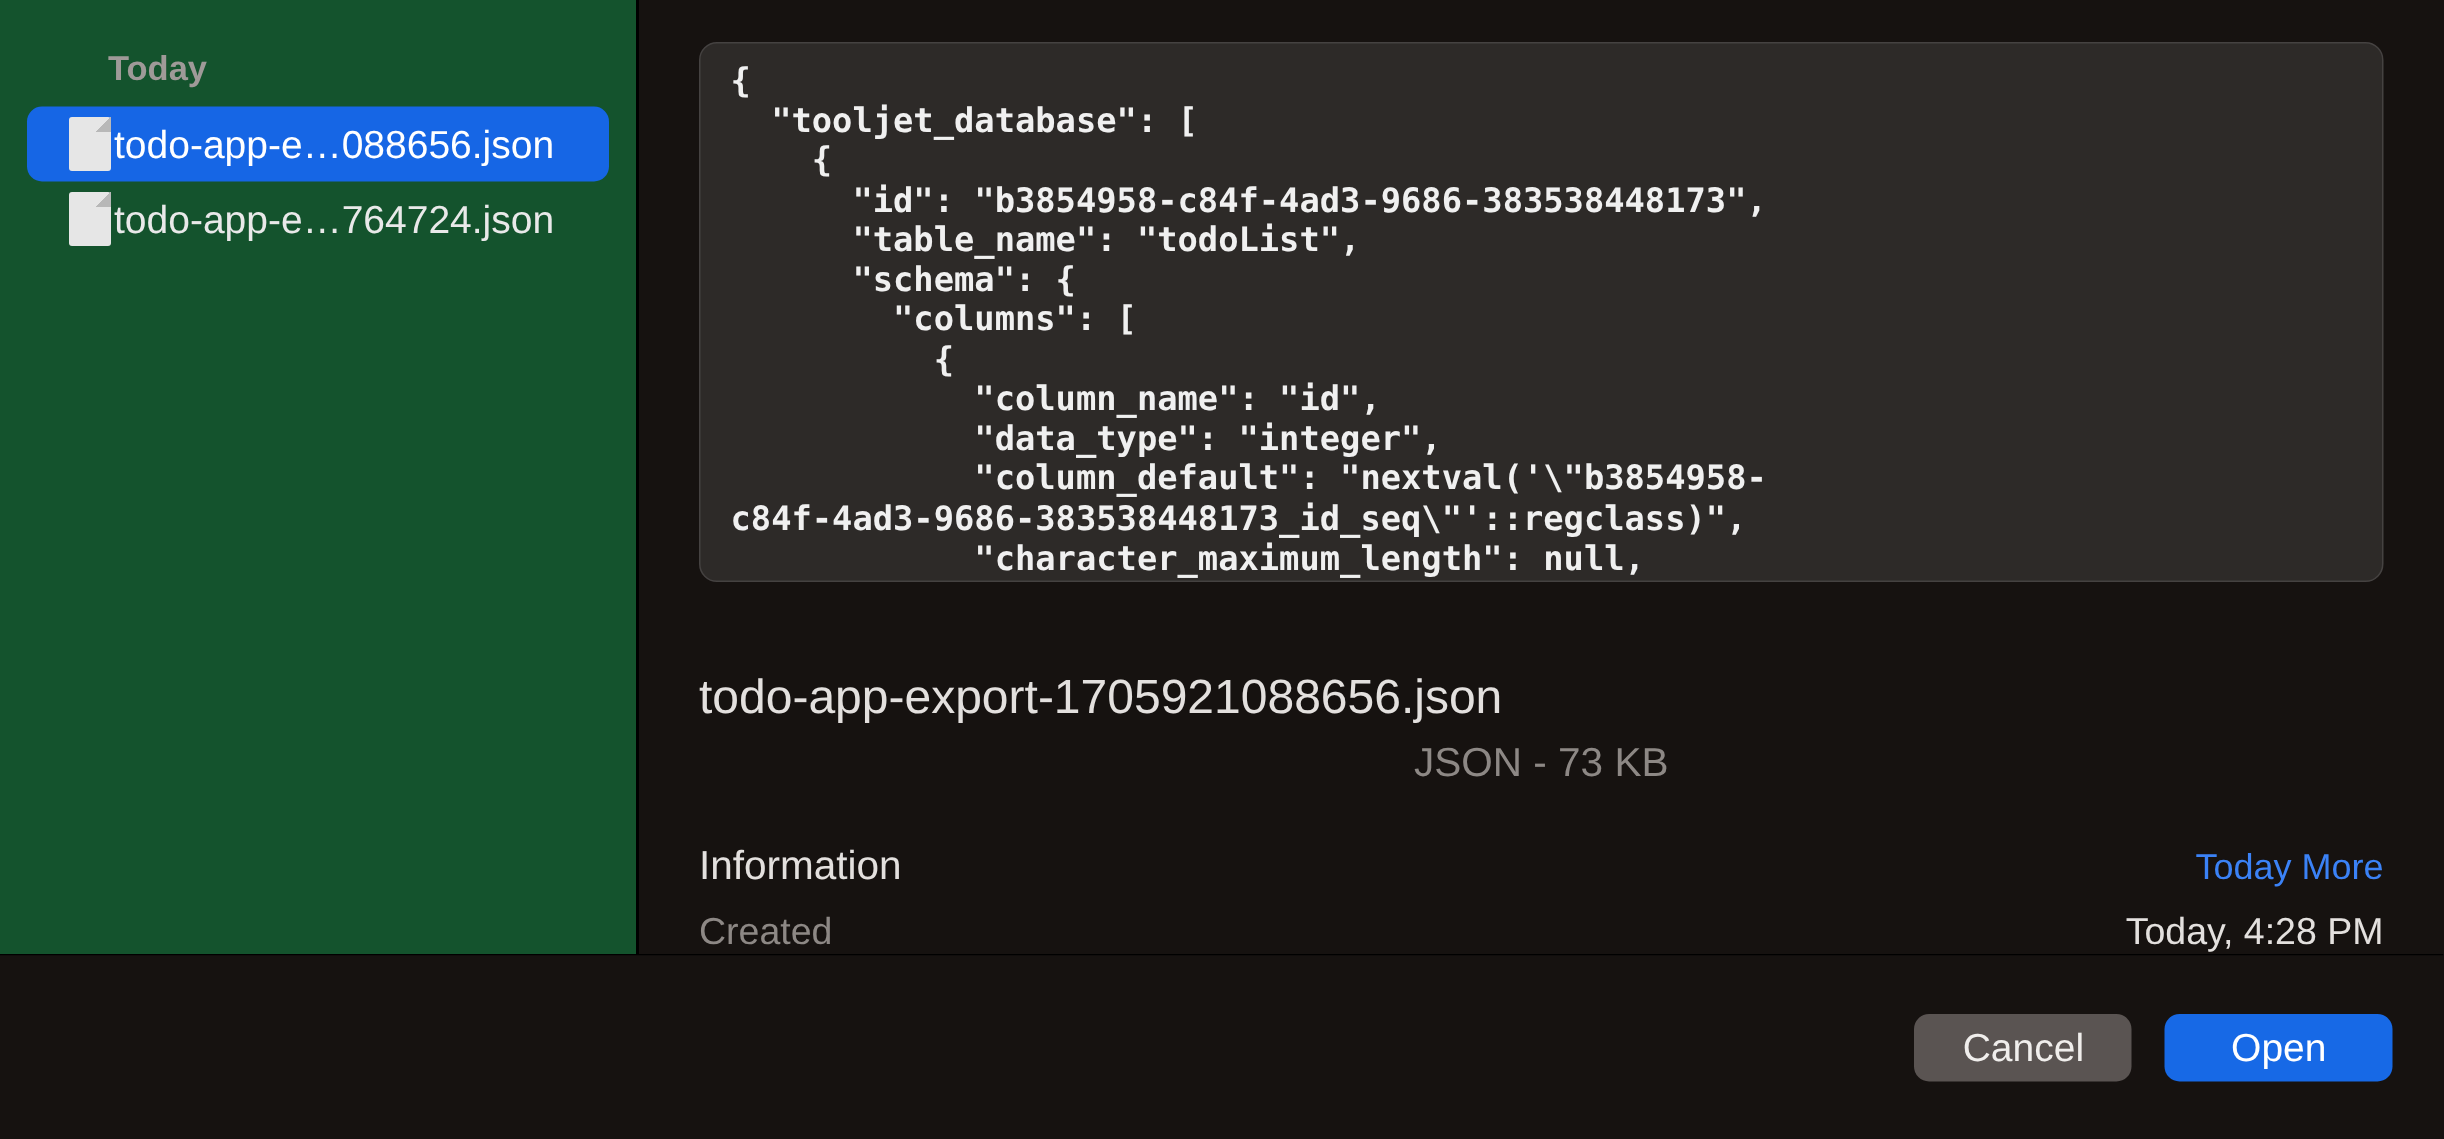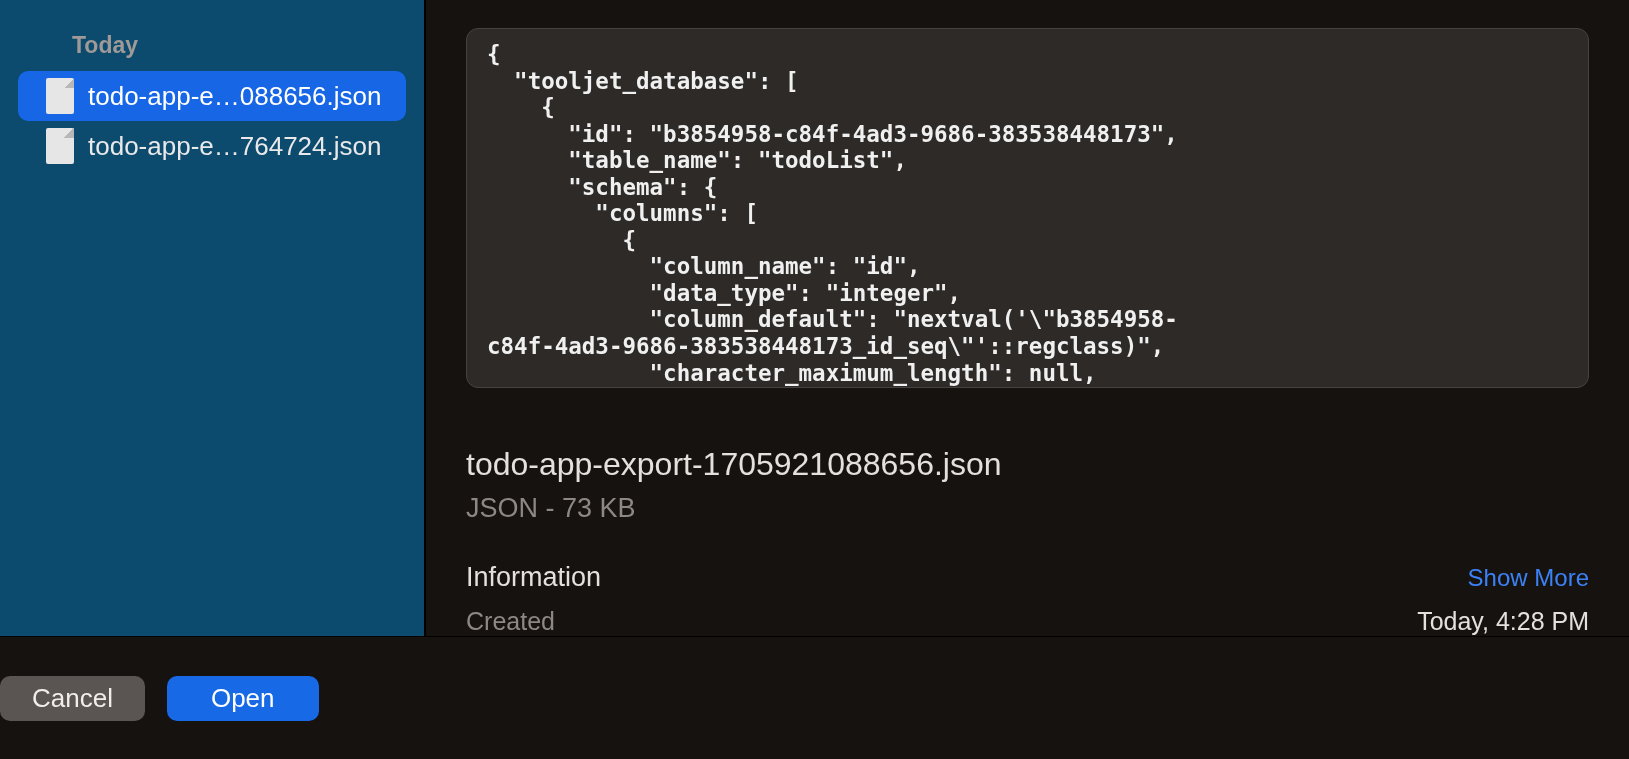--- a/index.html
+++ b/index.html
@@ -17,35 +17,35 @@
     height: 100%;
   }
   .main {
     display: flex;
     flex: 1;
     min-height: 0;
     border-bottom: 1px solid #000;
   }
   .sidebar {
     width: 426px;
-    background: #0c4a6e;
+    background: #14532d;
     border-right: 2px solid #000;
     padding-top: 20px;
     overflow-y: auto;
   }
   .section-header {
     font-size: 23px;
     font-weight: 600;
     color: #9f9a98;
     padding: 12px 20px 12px 72px;
   }
   .file-row {
     display: flex;
     align-items: center;
-    gap: 14px;
+    gap: 2px;
     padding: 7px 20px 7px 28px;
     font-size: 26px;
     color: #e9e9e9;
     border-radius: 10px;
     margin: 0 18px;
     cursor: default;
   }
   .file-row.selected {
     background: #1666e5;
     color: #ffffff;
@@ -90,20 +90,21 @@
   .file-title {
     margin-top: 58px;
     font-size: 32px;
     font-weight: 400;
     color: #e3e0de;
   }
   .file-meta {
     margin-top: 10px;
     font-size: 27px;
     color: #8d8885;
+    text-align: center;
   }
   .info-row {
     display: flex;
     justify-content: space-between;
     align-items: baseline;
     margin-top: 38px;
   }
   .info-label {
     font-size: 27px;
     font-weight: 400;
@@ -119,20 +120,21 @@
     justify-content: space-between;
     margin-top: 14px;
     font-size: 25px;
     color: #8d8885;
   }
   .meta-row .value { color: #e3e0de; text-align: center; }
   .footer {
     height: 122px;
     background: #161210;
     display: flex;
+    justify-content: flex-end;
     align-items: center;
     padding-right: 34px;
     gap: 22px;
   }
   .btn {
     font-size: 26px;
     padding: 7px 32px;
     border-radius: 10px;
     border: none;
     cursor: pointer;
@@ -181,21 +183,21 @@
             "numeric_precision": 32,
             "is_nullable": "NO",
             "constraint_type": "PRIMARY KEY",
             "keytype": "PRIMARY KEY"
           },
           {</div>
       <div class="file-title">todo-app-export-1705921088656.json</div>
       <div class="file-meta">JSON - 73 KB</div>
       <div class="info-row">
         <span class="info-label">Information</span>
-        <span class="show-more">Show More</span>
+        <span class="show-more">Today More</span>
       </div>
       <div class="meta-row">
         <span>Created</span>
         <span class="value">Today, 4:28 PM</span>
       </div>
     </section>
   </div>
 
   <footer class="footer">
     <button class="btn btn-cancel">Cancel</button>

